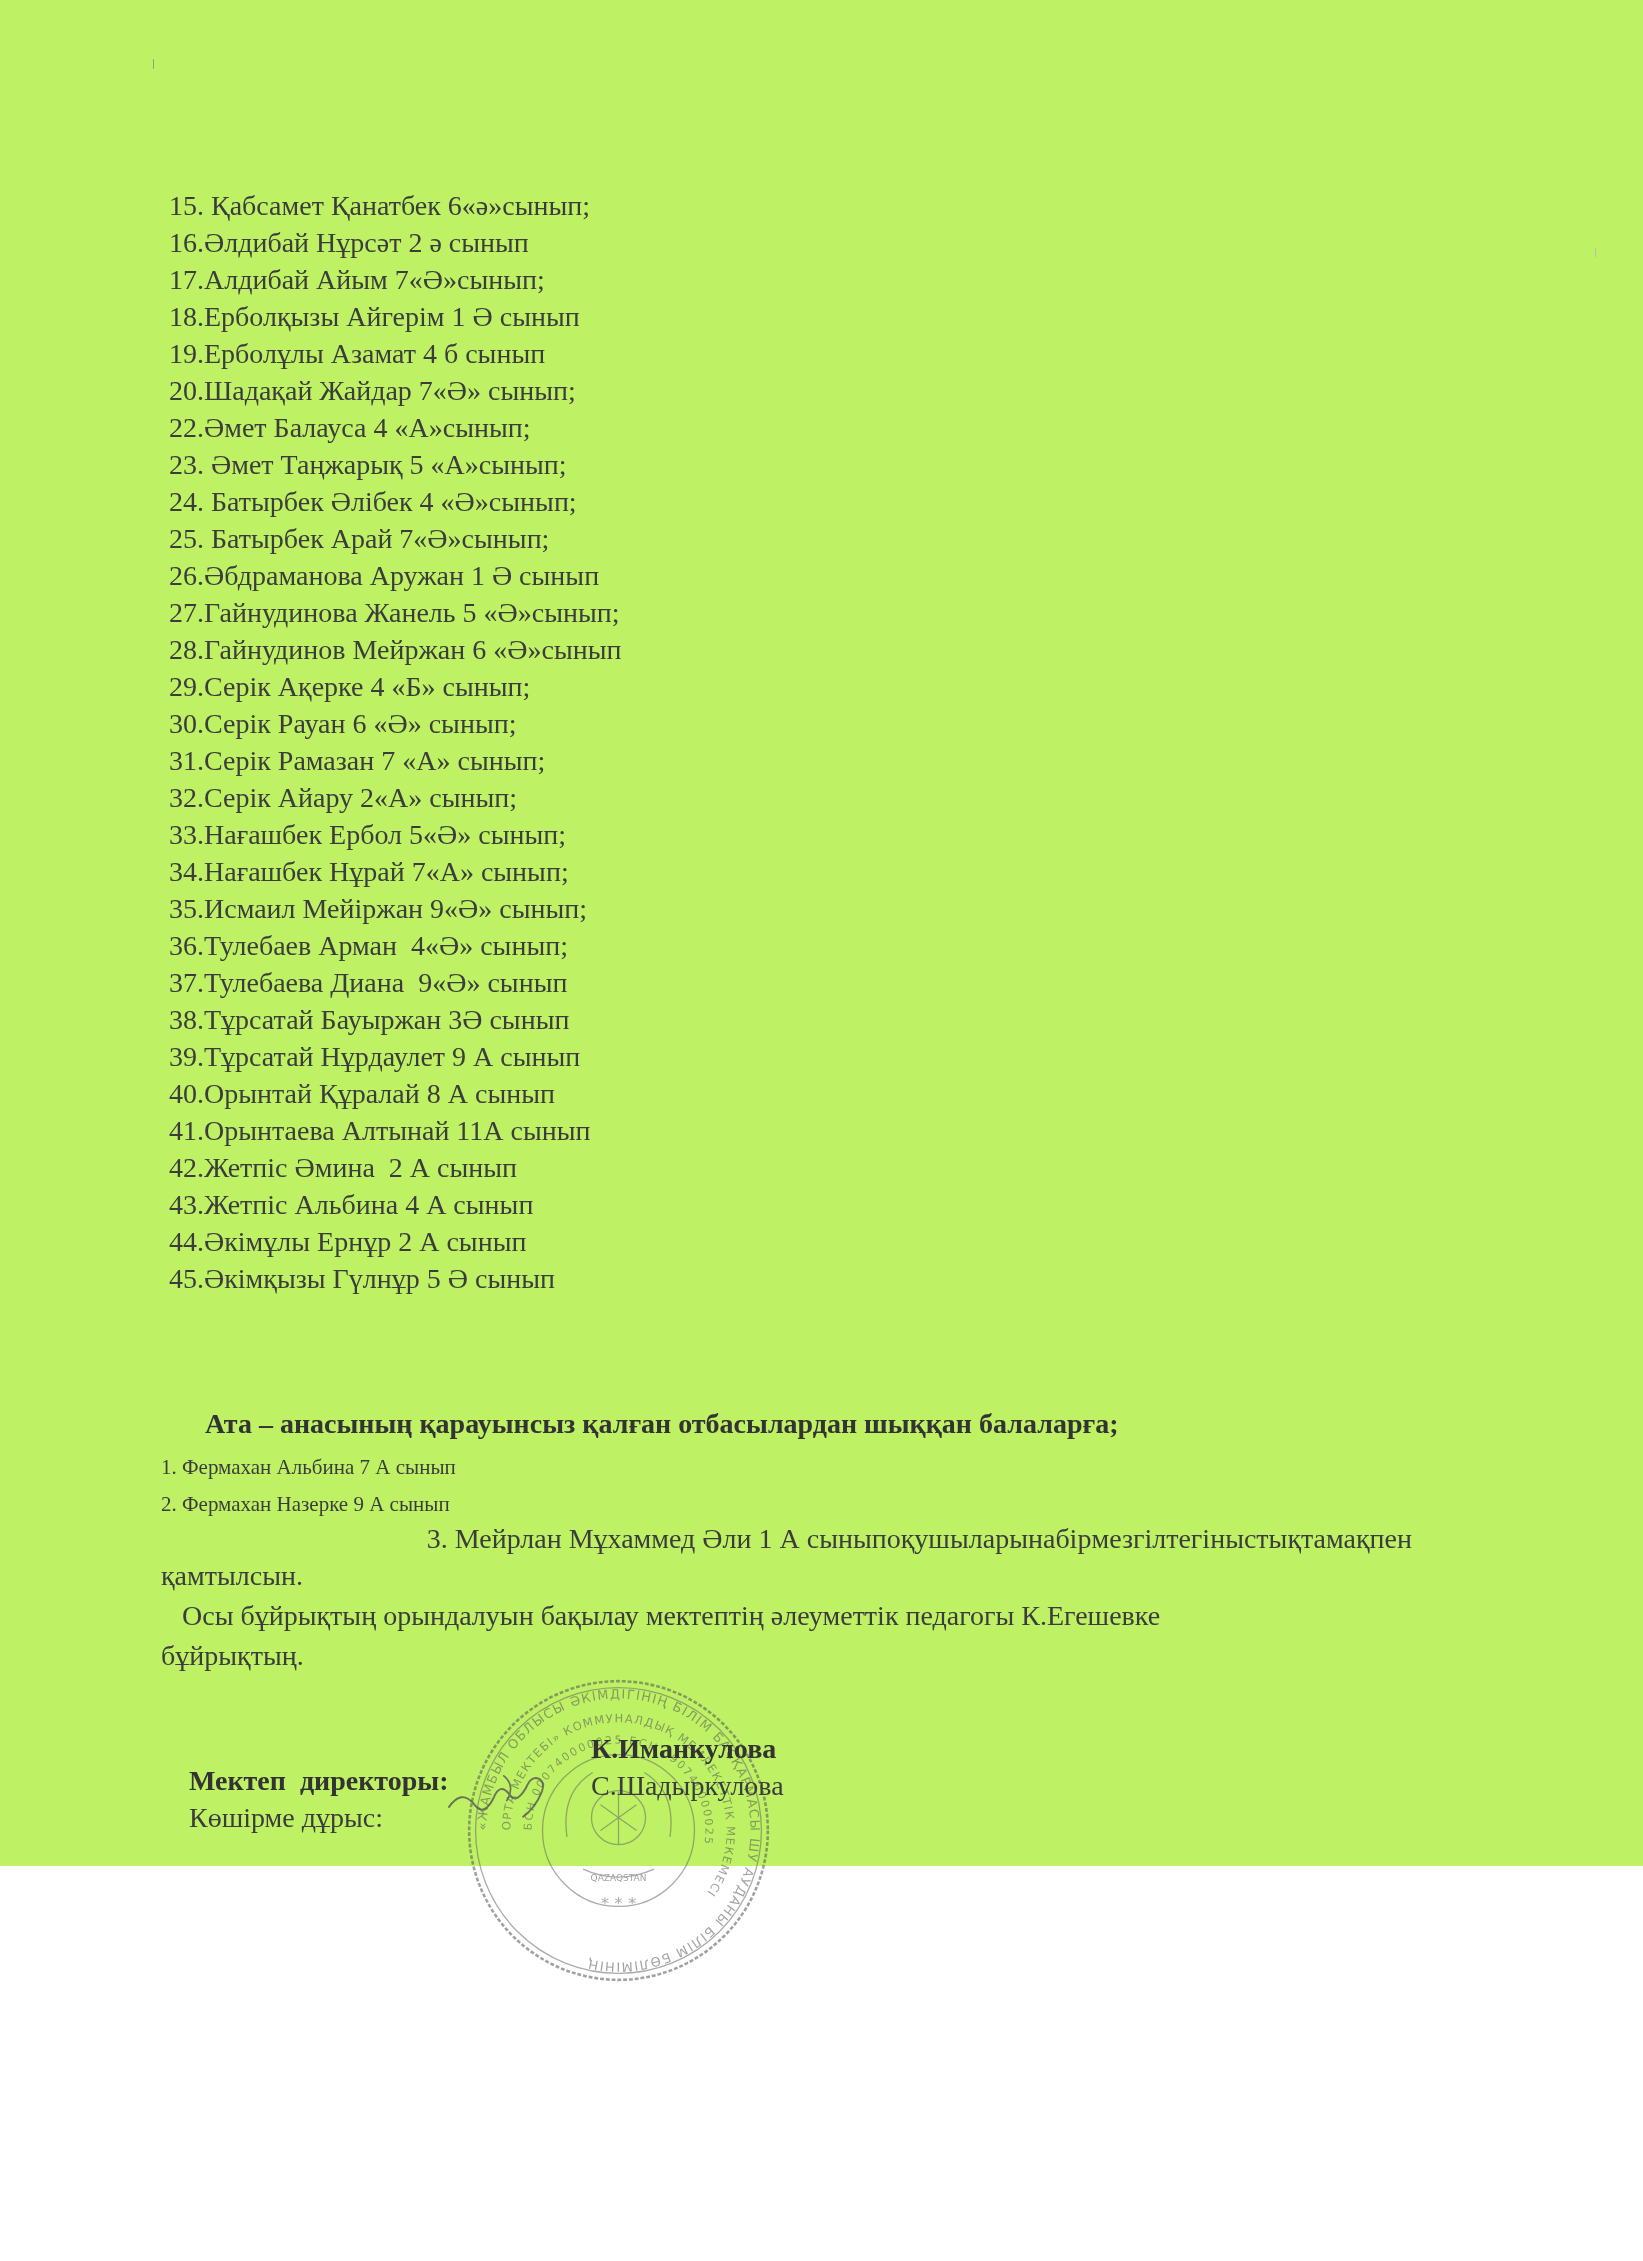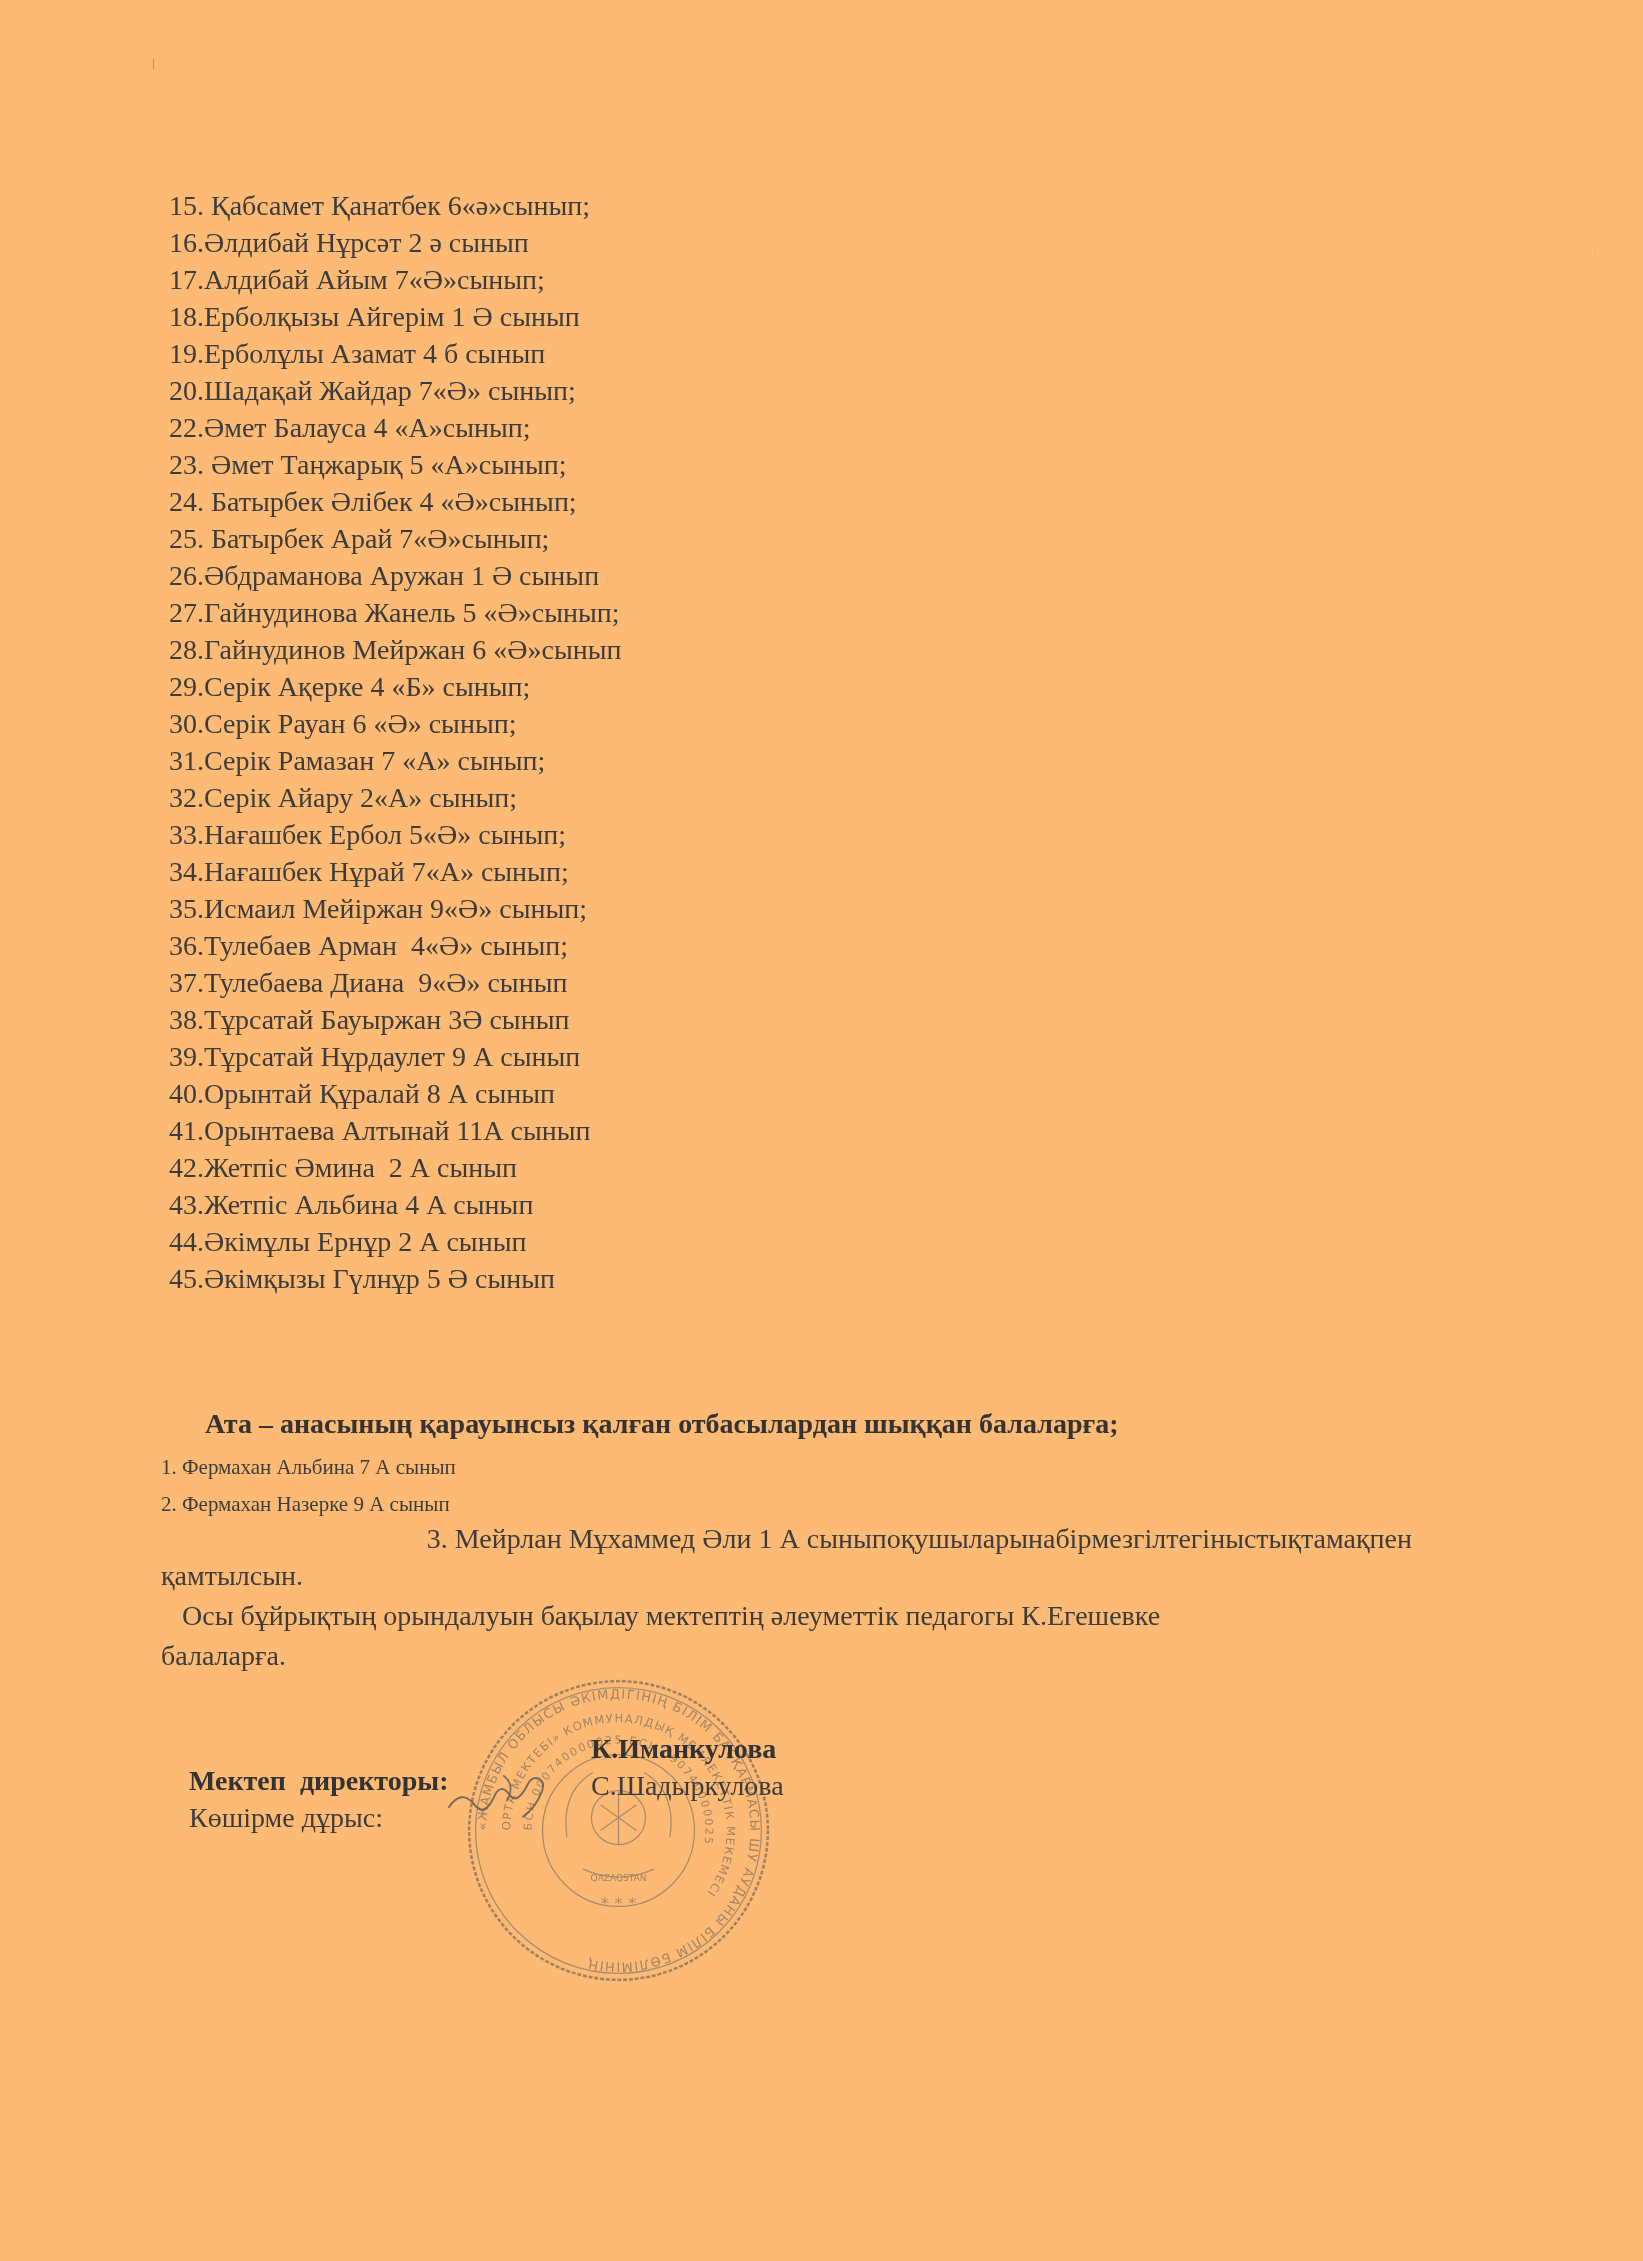--- a/index.html
+++ b/index.html
@@ -1,19 +1,19 @@
 <!DOCTYPE html>
 <html style="font-size:10.3px"><head>
   <meta charset="utf-8">
   <style>
     html, body { margin: 0; padding: 0; background: #ffffff; }
     body { width: 1644px; height: 2261px; position: relative; overflow: hidden; }
     .page {
-      position: absolute; left: 0; top: 0; width: 1644px; height: 2261px;
-      background: #fdba74;
+      position: absolute; left: 0; top: 0; width: 1644px; height: 1866px;
+      background: #bef264;
       font-family: "Liberation Serif", "DejaVu Serif", serif;
       color: #3a3a3a;
     }
     .list {
       position: absolute; left: 169px; top: 187px;
       font-size: 28px; line-height: 37px;
       color: #3c3c3c;
     }
     .list .item { white-space: pre; height: 37px; }
     .section-heading {
@@ -96,21 +96,21 @@
     <span>оқушыларына</span>
     <span>бір</span>
     <span>мезгіл</span>
     <span>тегін</span>
     <span>ыстық</span>
     <span>тамақпен</span>
   </div>
   <div class="body-line" style="top:1560px;">қамтылсын.</div>
 
   <div class="body-line" style="top:1600px;">   Осы бұйрықтың орындалуын бақылау мектептің әлеуметтік педагогы К.Егешевке</div>
-  <div class="body-line" style="top:1640px;">балаларға.</div>
+  <div class="body-line" style="top:1640px;">бұйрықтың.</div>
 
   <svg class="stamp" viewBox="0 0 480 480">
     <defs>
       <path id="outerArc" d="M 240 240 m -205 0 a 205 205 0 1 1 410 0 a 205 205 0 1 1 -410 0"></path>
       <path id="midArc" d="M 240 240 m -168 0 a 168 168 0 1 1 336 0 a 168 168 0 1 1 -336 0"></path>
       <path id="innerArc" d="M 240 240 m -135 0 a 135 135 0 1 1 270 0 a 135 135 0 1 1 -270 0"></path>
     </defs>
     <circle cx="240" cy="240" r="232" fill="none" stroke="#555" stroke-width="4" stroke-dasharray="6 3"></circle>
     <circle cx="240" cy="240" r="222" fill="none" stroke="#666" stroke-width="2"></circle>
     <circle cx="240" cy="240" r="118" fill="none" stroke="#666" stroke-width="2"></circle>

